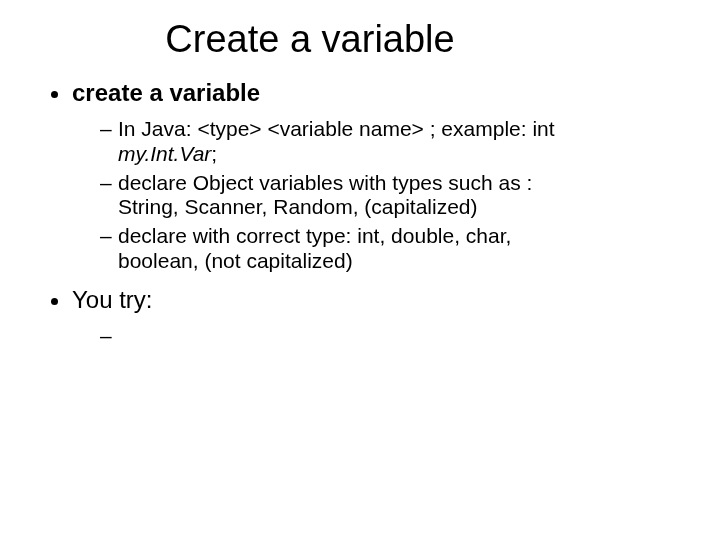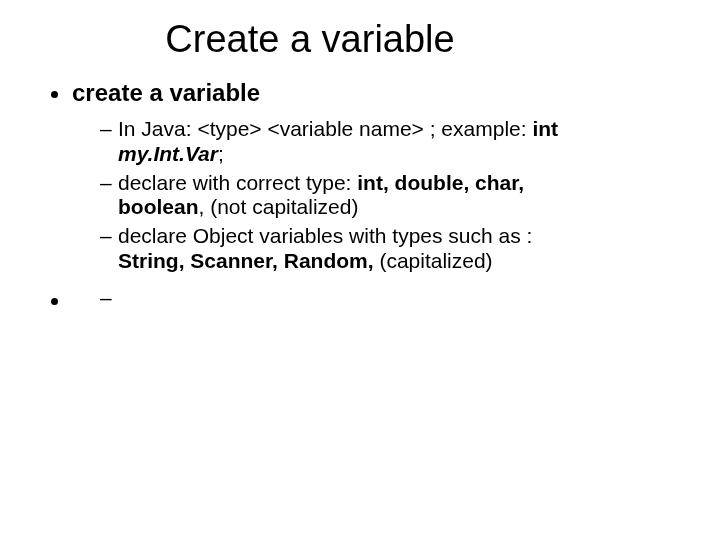--- a/index.html
+++ b/index.html
@@ -57,47 +57,48 @@
   ul.lvl3 {
     list-style: disc;
     margin: 6px 0 0 0;
     padding-left: 42px;
   }
   ul.lvl3 > li {
     font-size: 16.5px;
     font-weight: 400;
     margin-bottom: 3px;
   }
-  .b { font-weight: 700; }
+  .b { font-weight: 400; }
   .i { font-style: italic; }
 </style>
 </head>
 <body>
 
 <div class="slide">
   <h1 class="title">Create a variable</h1>
 
   <ul class="lvl1">
 
     <li class="heavy">
       <span class="lbl">create a variable</span>
       <ul class="lvl2">
         <li>
           <span>In Java: &lt;type&gt; &lt;variable name&gt; ;  example: </span><span class="b">int</span><span> </span><span class="b i">my.Int.Var</span><span>;</span>
         </li>
         <li>
-          <span>declare with correct type: </span><span class="b">int, double, char, boolean</span><span>, (not capitalized)</span>
+          <span>declare Object variables with types such as : </span><span class="b">String, Scanner, Random,</span><span> (capitalized)</span>
         </li>
         <li>
-          <span>declare Object variables with types such as : </span><span class="b">String, Scanner, Random,</span><span> (capitalized)</span>
+          <span>declare with correct type: </span><span class="b">int, double, char, boolean</span><span>, (not capitalized)</span>
         </li>
       </ul>
     </li>
 
     <li>
+      <span class="lbl">You try:</span>
       <ul class="lvl2">
         <li>
         </li>
       </ul>
     </li>
 
   </ul>
 </div>
 
 </body></html>

